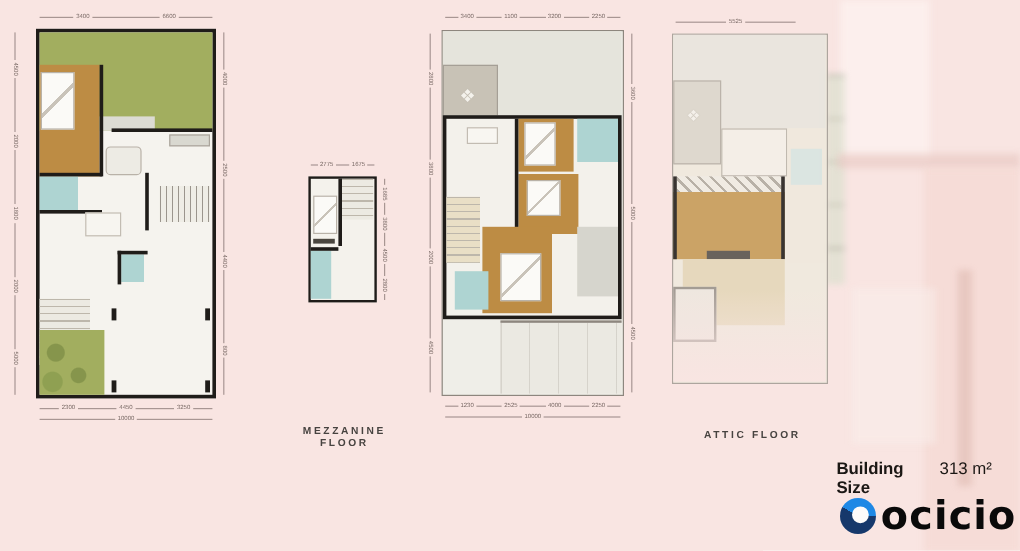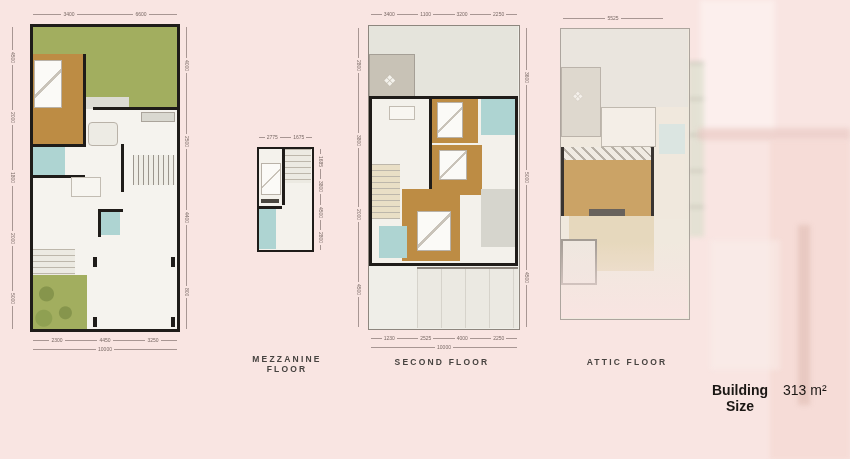--- a/index.html
+++ b/index.html
@@ -43,21 +43,21 @@
   .dim-h{height:8px;}
   .dim-h::before{left:0;right:0;top:50%;height:1px;}
   .dim-v{width:8px;flex-direction:column;}
   .dim-v::before{top:0;bottom:0;left:50%;width:1px;}
   .dim .dim-label{position:relative;background:#f9e5e2;font-size:5px;line-height:1;
     color:#7a6a66;padding:0 2px;}
   .dim-v .dim-label{writing-mode:vertical-rl;padding:2px 0;}
 
   
   .info{left:697px;top:382px;z-index:3;}
-  .info-row{display:grid;grid-template-columns:86px auto;margin-bottom:9px;text-align:center;}
+  .info-row{display:grid;grid-template-columns:86px auto;margin-bottom:9px;}
   .info-label{font-weight:700;font-size:14px;color:#1b1714;}
   .info-value{font-size:14px;color:#1b1714;}
   .logo{left:700px;top:413px;z-index:2;display:flex;align-items:center;}
   .logo-icon{position:relative;width:30px;height:30px;border-radius:50%;display:inline-block;z-index:4;
     background:conic-gradient(from 300deg,#1e88e5 0deg 150deg,#16386b 150deg 360deg);}
   .logo-icon::after{content:'';position:absolute;border-radius:50%;background:#fdfbfa;
     top:7px;right:6px;bottom:9px;left:10px;}
   .logo-text{font-family:"DejaVu Sans", sans-serif;font-weight:700;font-size:33px;
     letter-spacing:1px;color:#0a0a0a;margin-left:4px;line-height:1;}
 </style>
@@ -196,21 +196,20 @@
 
     <div class="dim dim-h" style="left:19px;top:325px;width:146px;">
         <span class="dim-label">1230</span>
         <span class="dim-label">2525</span>
         <span class="dim-label">4000</span>
         <span class="dim-label">2250</span>
       </div>
     <div class="dim dim-h" style="left:19px;top:334px;width:146px;">
         <span class="dim-label">10000</span>
       </div>
-    <h3 class="plan-label" style="top:348px;">SECOND FLOOR</h3>
   </section>
 
   <section class="plan-section" style="left:548px;top:12px;width:158px;height:360px;">
     <div class="dim dim-h" style="left:15px;top:2px;width:100px;">
         <span class="dim-label">5525</span>
       </div>
 
     <div class="plan-body" style="left:12px;top:16px;width:130px;height:292px;border:1.5px solid #a39d95;background:#efeade;opacity:.88;">
       <div class="abs" style="left:0;top:0;width:127px;height:78px;background:#e8e6de;"></div>
       <div class="abs" style="left:0;top:38px;width:40px;height:70px;background:#dbd7cc;border:1px solid #b3ada3;box-sizing:border-box;">
@@ -230,14 +229,18 @@
     <h3 class="plan-label" style="top:345px;">ATTIC FLOOR</h3>
   </section>
 
   <aside class="abs info">
     <div class="info-row">
       <span class="info-label">Building Size</span>
       <span class="info-value">313 m²</span>
     </div>
   </aside>
 
+  <div class="abs logo">
+    <span class="logo-icon"></span>
+    <span class="logo-text">ocicio</span>
+  </div>
 
 </div>
 
 </body></html>

